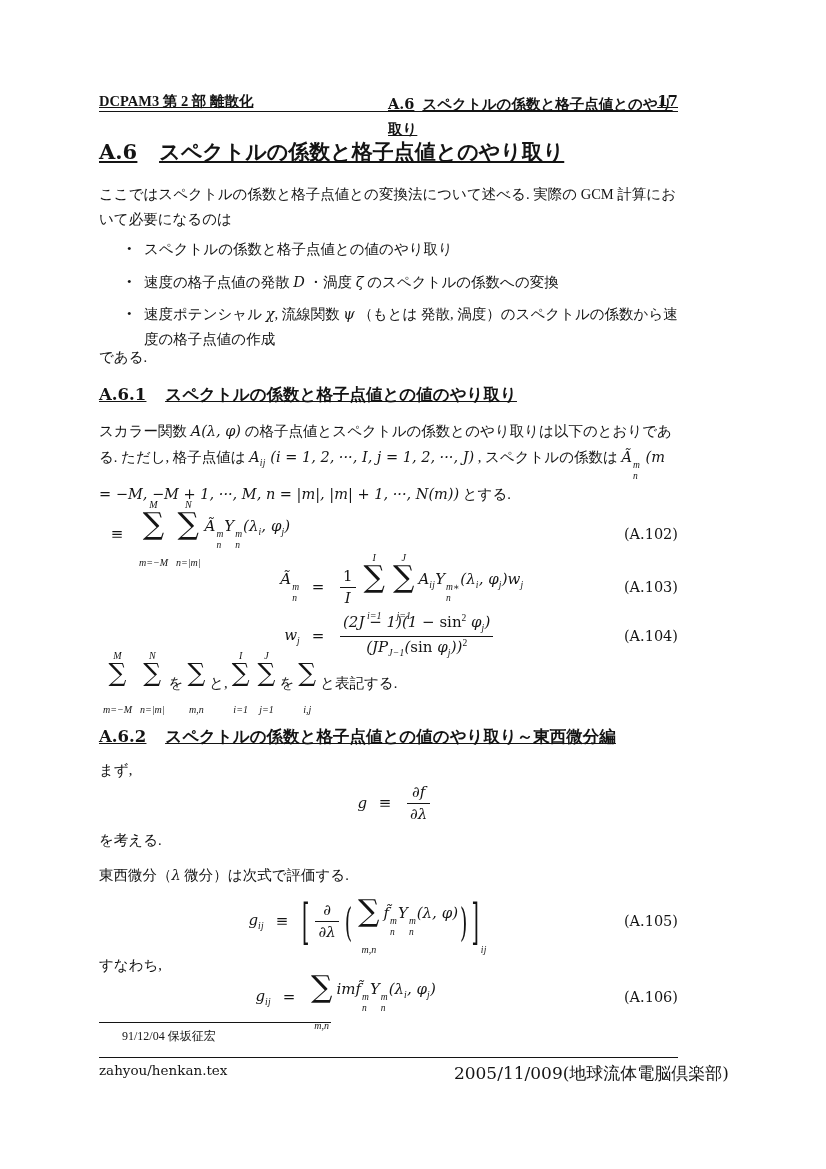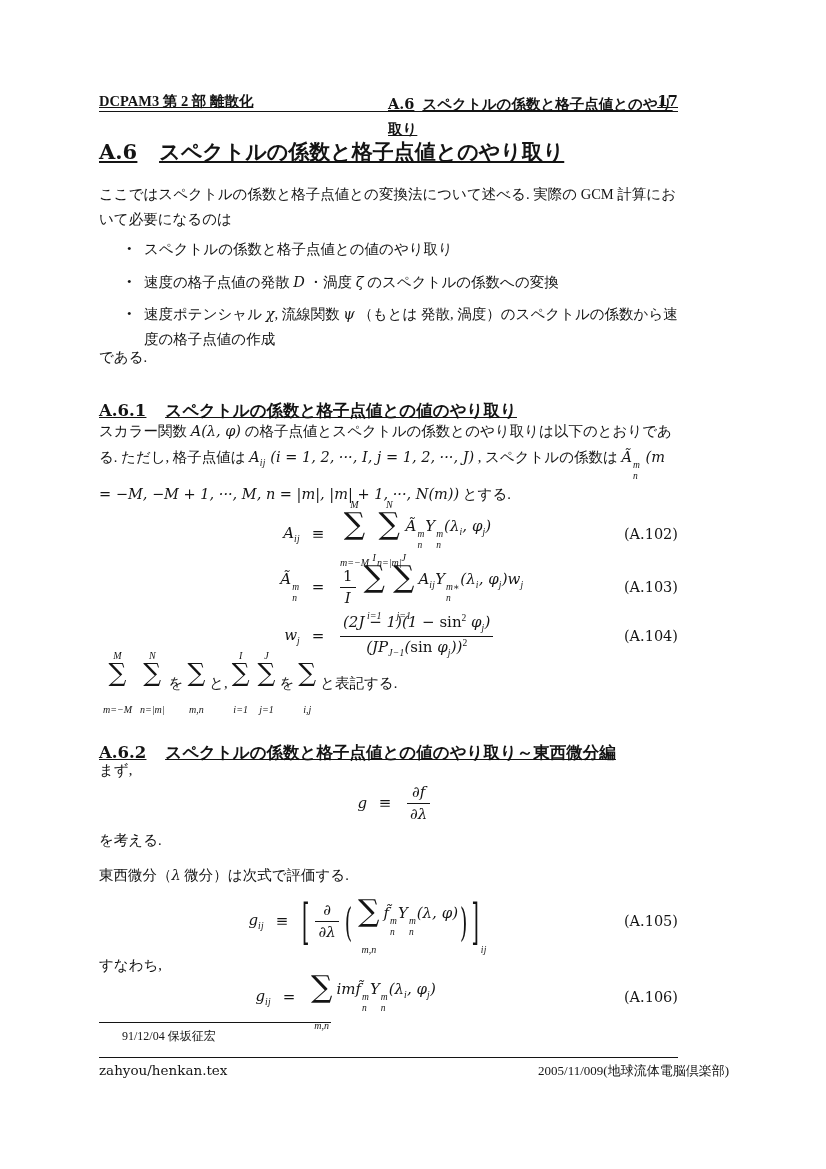--- a/index.html
+++ b/index.html
@@ -34,21 +34,21 @@
   .eq-op{width:36px;text-align:center;font-size:15px;}
   .eq-rhs{display:flex;align-items:center;font-size:15px;}
   .trm{display:inline-block;white-space:nowrap;font-size:15px;}
   .eqno{position:absolute;right:0;font-size:14.5px;}
   .tallb{display:inline-block;transform:scaleY(2.55);font-size:19px;margin:0 2px;font-weight:400;}
   .tallp{display:inline-block;transform:scaleY(2.1);font-size:19px;margin:0 2px;font-weight:400;}
   .bullet-row{display:flex;margin-bottom:8px;}
   .bullet-mark{width:17px;margin-left:28px;flex:none;font-size:13px;line-height:24.5px;}
   .bullet-text{flex:1;}
   .hsec{font-size:21px;}
-  .hsub{font-size:16.5px;margin-top:16px;}
+  .hsub{font-size:16.5px;}
   .notation-row{display:flex;align-items:center;flex-wrap:nowrap;white-space:nowrap;}
   .ftn{font-size:12px;}
 </style>
 </head>
 <body>
 
 <div class="page">
 <div class="content">
 
   <div class="abs" style="top:92px;width:579px;height:18px;">
@@ -86,23 +86,20 @@
   </div>
 
   <div class="abs jp" style="top:418px;width:579px;line-height:26px;">
     <span>スカラー関数 </span><span class="mi">A(λ, φ)</span><span> の格子点値とスペクトルの係数とのやり取りは以下のとおりである. ただし, 格子点値は </span><span class="mi">A</span><span class="ssub">ij</span><span class="mi"> (i = 1, 2, ···, I, j = 1, 2, ···, J)</span><span> , スペクトルの係数は </span><span class="mi">Ã</span><span class="ss">
           <span>m</span>
           <span>n</span>
         </span><span class="mi"> (m = −M, −M + 1, ···, M, n = |m|, |m| + 1, ···, N(m))</span><span> とする.</span>
   </div>
 
   <div class="abs eqrow" style="top:505px;height:58px;">
-    <div class="eq-lhs" style="width:201px;">
-          <span class="trm"><span class="mi">A</span><span class="ssub">ij</span></span>
-        </div>
     <div class="eq-op mrm">≡</div>
     <div class="eq-rhs">
       <span class="sumd">
             <span class="lt">M</span>
             <span class="sg">∑</span>
             <span class="lb">m=−M</span>
           </span>
       <span class="sumd">
             <span class="lt">N</span>
             <span class="sg">∑</span>
@@ -284,17 +281,17 @@
     </div>
     <div class="eqno mrm">(A.106)</div>
   </div>
 
   <div class="rule" style="top:1022px;width:232px;"></div>
   <div class="abs ftn" style="top:1028px;left:23px;">91/12/04 保坂征宏</div>
 
   <div class="rule" style="top:1057px;width:579px;"></div>
   <div class="abs" style="top:1062px;width:630px;height:18px;">
     <span class="mrm" style="position:absolute;left:0;font-size:13.5px;">zahyou/henkan.tex</span>
-    <span class="mrm" style="position:absolute;right:0;font-size:13px;font-family:Liberation Serif, serif;">2005/11/009(地球流体電脳倶楽部)</span>
+    <span class="mrm" style="position:absolute;right:0;font-size:17px;">2005/11/009(地球流体電脳倶楽部)</span>
   </div>
 
 </div>
 </div>
 
 </body></html>

